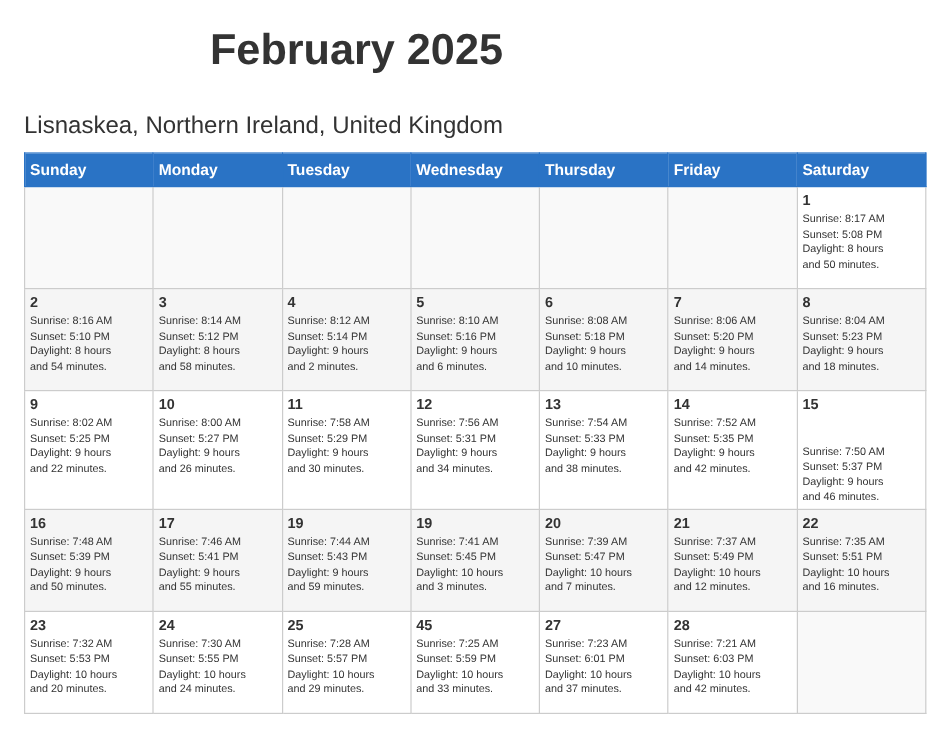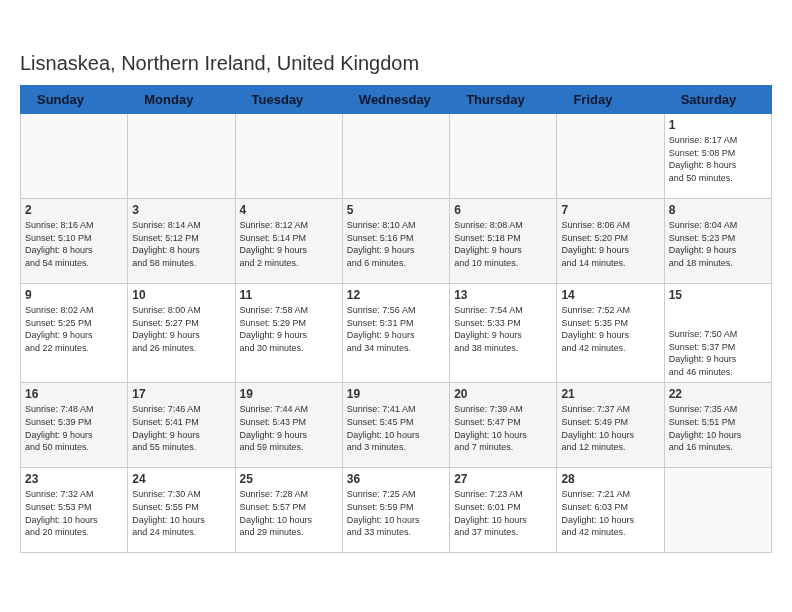--- a/index.html
+++ b/index.html
@@ -47,24 +47,24 @@
       color: #333;
       margin-top: 32px;
     }
     table {
       width: 100%;
       border-collapse: collapse;
       table-layout: fixed;
     }
     thead tr th {
       background-color: #2a73c5;
-      color: #0f172a;
+      color: #ffffff;
       font-size: 13px;
       font-weight: bold;
-      padding: 6px 16px;
+      padding: 6px 4px;
       text-align: left;
       border: 1px solid #2a73c5;
     }
     tbody tr td {
       border: 1px solid #ccc;
       vertical-align: top;
       padding: 4px;
       font-size: 9.5px;
       color: #333;
       height: 85px;
@@ -86,20 +86,21 @@
     }
     .empty-cell {
       background: #f9f9f9;
     }
   </style>
 </head>
 <body>
 
 <div class="header">
   <div class="title-section">
+    <div class="calendar-title">February 2025</div>
     <div class="calendar-subtitle">Lisnaskea, Northern Ireland, United Kingdom</div>
   </div>
 </div>
 
 <table>
   <thead>
     <tr>
     <th>Sunday</th>
         <th>Monday</th>
         <th>Tuesday</th>
@@ -294,21 +295,21 @@
 and 24 minutes.</div>
         </td>
         <td>
           <span class="day-num">25</span>
           <div class="day-info" style="white-space: pre-line;">Sunrise: 7:28 AM
 Sunset: 5:57 PM
 Daylight: 10 hours
 and 29 minutes.</div>
         </td>
         <td>
-          <span class="day-num">36</span>
+          <span class="day-num">45</span>
           <div class="day-info" style="white-space: pre-line;">Sunrise: 7:25 AM
 Sunset: 5:59 PM
 Daylight: 10 hours
 and 33 minutes.</div>
         </td>
         <td>
           <span class="day-num">27</span>
           <div class="day-info" style="white-space: pre-line;">Sunrise: 7:23 AM
 Sunset: 6:01 PM
 Daylight: 10 hours

